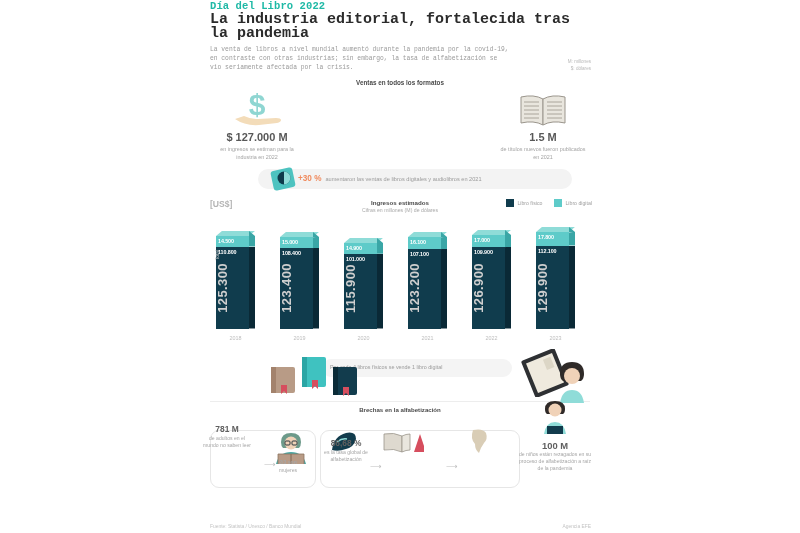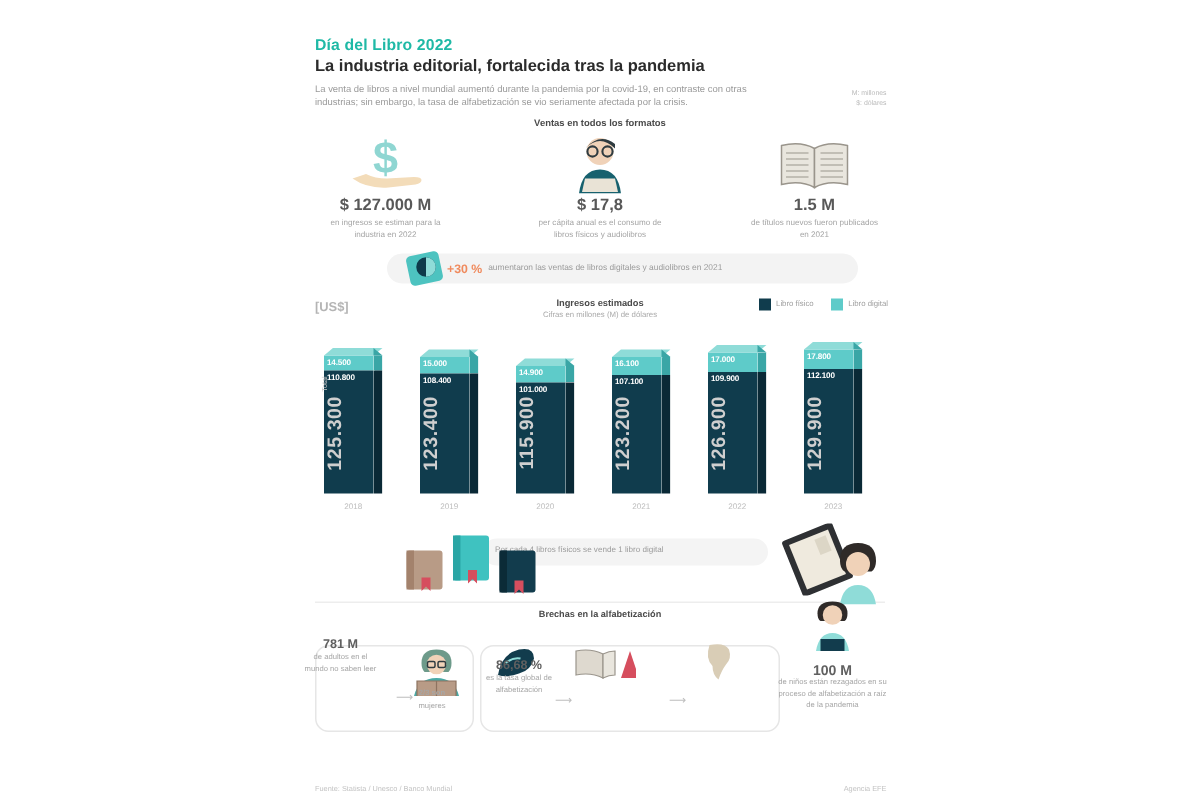--- a/index.html
+++ b/index.html
@@ -10,23 +10,23 @@
   }
   .frame{position:relative;width:800px;height:533px;background:#ffffff;}
   .side{position:absolute;top:0;bottom:0;width:200px;background:#ffffff;}
   .side.l{left:0;} .side.r{right:0;}
   .sheet{
     position:absolute;left:200px;top:0;width:400px;height:533px;
     background:#ffffff;overflow:hidden;
   }
 
   
-  .hdr{padding:24px 10px 0 10px;}
+  .hdr{padding:0 10px 0 10px;font-family:Liberation Mono, monospace;}
   .kicker{color:#1fb9a6;font-size:10.5px;font-weight:bold;letter-spacing:.1px;line-height:12px;}
-  .title{color:#2b2b2b;font-size:11px;font-weight:bold;line-height:14px;margin-top:1px;}
+  .title{color:#2b2b2b;font-size:15px;font-weight:bold;line-height:14px;margin-top:1px;}
   .lede{color:#9a9a9a;font-size:6.3px;line-height:9.2px;margin-top:4px;width:300px;}
   .units{position:absolute;right:9px;top:58px;text-align:right;color:#b9b9b9;font-size:4.6px;line-height:7px;}
 
   
   .sec-h{text-align:center;color:#4a4a4a;font-size:6.3px;font-weight:bold;margin-top:6px;}
   .stats{display:flex;justify-content:space-between;padding:0 14px;margin-top:3px;}
   .stat{width:86px;text-align:center;}
   .stat .art{height:40px;display:flex;align-items:flex-end;justify-content:center;}
   .stat .big{font-size:11px;font-weight:bold;color:#585858;margin-top:2px;line-height:12px;}
   .stat .sub{font-size:5.4px;color:#a4a4a4;line-height:8px;margin-top:2px;}
@@ -119,34 +119,20 @@
         <div class="art">
           <svg width="52" height="40" viewBox="0 0 52 40">
             <text x="26" y="26" font-size="30" font-weight="bold" fill="#8fd6d2" text-anchor="middle" font-family="Liberation Sans, sans-serif">$</text>
             <path d="M4 30 q10 7 24 6 l18 -2 q4 -1 4 -3 q0 -2 -5 -2 l-18 1 q-8 0 -14 -3 z" fill="#f3dcb9"></path>
           </svg>
         </div>
         <div class="big">$ 127.000 M</div>
         <div class="sub">en ingresos se estiman para la industria en 2022</div>
       </div>
 
-      <div class="stat">
-        <div class="art">
-          <svg width="44" height="40" viewBox="0 0 44 40">
-            <circle cx="22" cy="12" r="9" fill="#f0d2b8"></circle>
-            <path d="M12 10 q10 -10 20 0 l0 -3 q-10 -8 -20 3z" fill="#2f3b40"></path>
-            <circle cx="17" cy="12" r="3.4" fill="none" stroke="#2f3b40" stroke-width="1.4"></circle>
-            <circle cx="27" cy="12" r="3.4" fill="none" stroke="#2f3b40" stroke-width="1.4"></circle>
-            <path d="M8 40 q2 -16 14 -16 q12 0 14 16z" fill="#17616e"></path>
-            <path d="M12 30 h20 l2 9 h-24z" fill="#e9e3d6"></path>
-          </svg>
-        </div>
-        <div class="big">$ 17,8</div>
-        <div class="sub">per cápita anual es el consumo de libros físicos y audiolibros</div>
-      </div>
 
       <div class="stat">
         <div class="art">
           <svg width="50" height="38" viewBox="0 0 50 38">
             <path d="M25 8 q-9 -5 -22 -2 v26 q13 -3 22 2z" fill="#e9e6de" stroke="#9a958c" stroke-width="1"></path>
             <path d="M25 8 q9 -5 22 -2 v26 q-13 -3 -22 2z" fill="#e9e6de" stroke="#9a958c" stroke-width="1"></path>
             <g stroke="#9a958c" stroke-width="0.8">
               <path d="M6 11 h15 M6 15 h15 M6 19 h15 M6 23 h15 M6 27 h15"></path>
               <path d="M29 11 h15 M29 15 h15 M29 19 h15 M29 23 h15 M29 27 h15"></path>
             </g>

